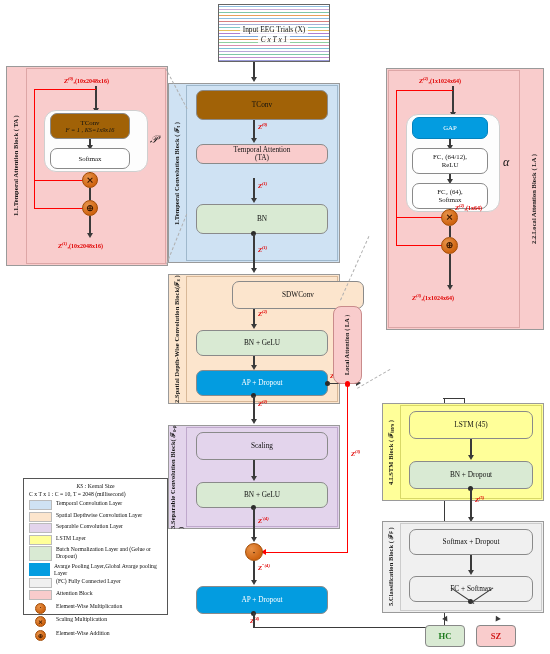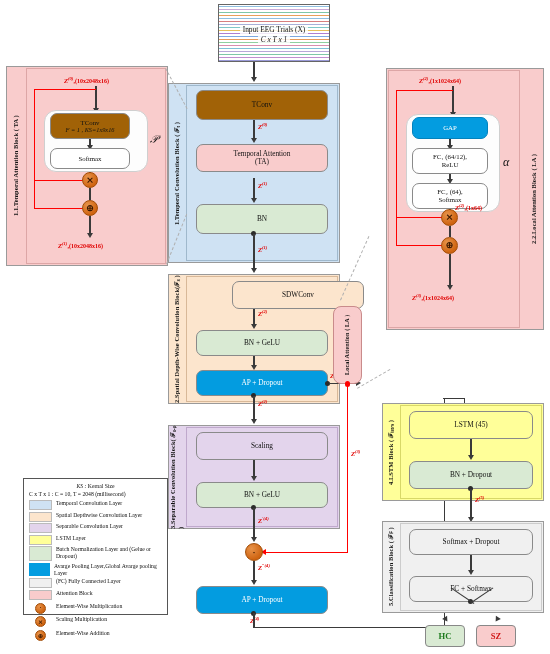--- a/index.html
+++ b/index.html
@@ -140,21 +140,21 @@
 <div class="abs vlabel" style="left:168px;top:83px;width:16px;height:180px;">1.Temporal Convolution Block ( ℱₜ )</div>
 <div class="abs" style="left:186px;top:85px;width:152px;height:176px;background:#cfe2f3;border:1px solid #9fb8cc;"></div>
 
 <div class="abs node c-tconv nd" style="left:196px;top:90px;width:132px;height:30px;">TConv</div>
 <div class="abs ln vln" style="left:253.3px;top:120px;height:20px;"></div>
 <div class="abs arrowdown" style="left:250.6px;top:138px;"></div>
 <div class="abs z" style="left:258px;top:122px;">
   <span>Z</span><sup>(0)</sup>
 </div>
 
-<div class="abs node c-att" style="left:196px;top:144px;width:132px;height:28px;flex-direction:column;">
+<div class="abs node c-att" style="left:196px;top:144px;width:132px;height:20px;flex-direction:column;">
   <span class="nd">Temporal Attention</span>
   <span class="nd">(TA)</span>
 </div>
 <div class="abs ln vln" style="left:253.3px;top:178px;height:22px;"></div>
 <div class="abs arrowdown" style="left:250.6px;top:198px;"></div>
 <div class="abs z" style="left:258px;top:181px;">
   <span>Z</span><sup>(1)</sup>
 </div>
 
 <div class="abs node c-bn nd" style="left:196px;top:204px;width:132px;height:30px;">BN</div>

